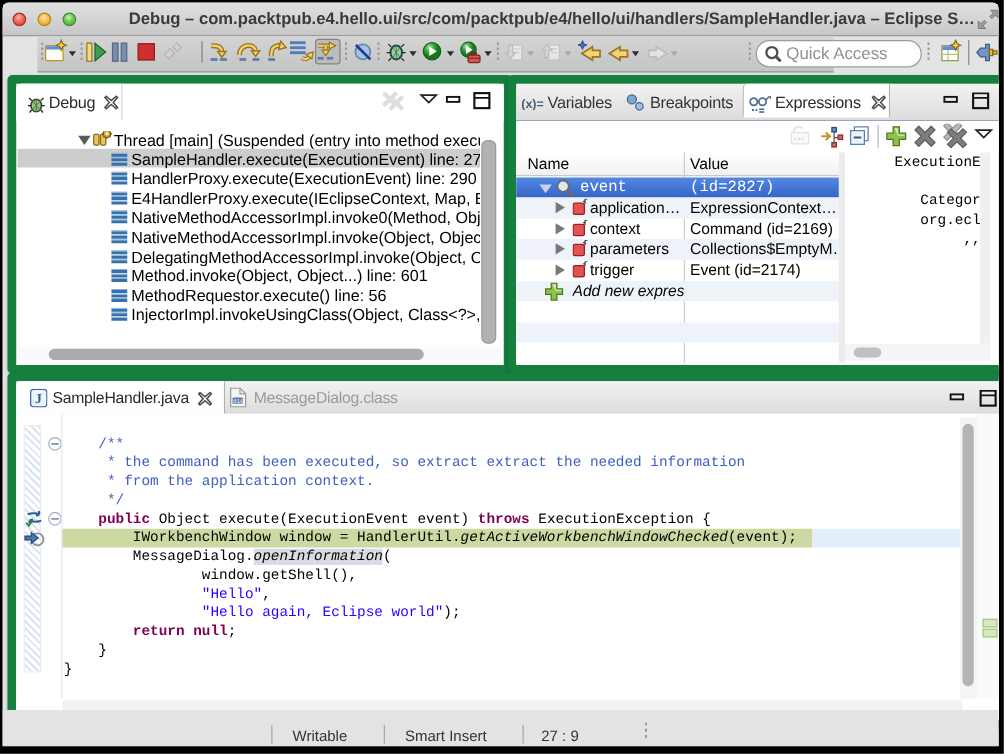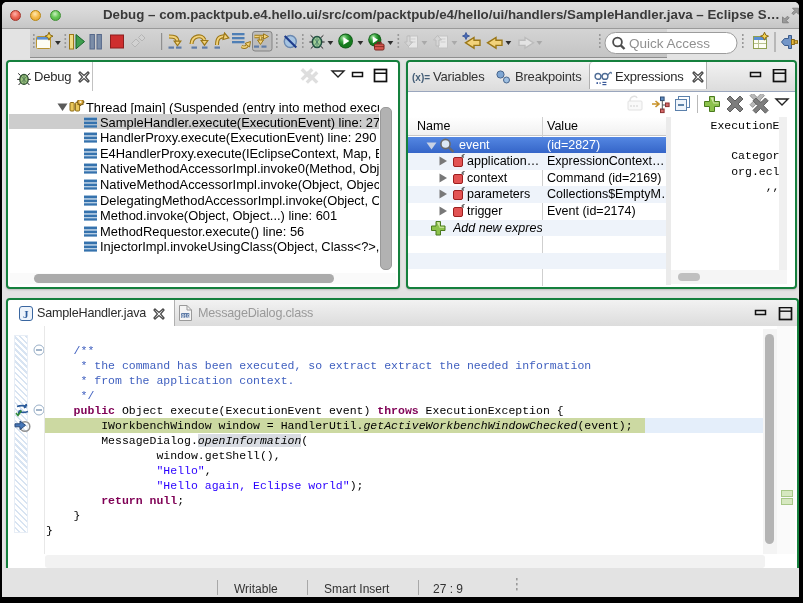--- a/index.html
+++ b/index.html
@@ -12,21 +12,21 @@
 .tl{position:absolute;top:8px;width:11px;height:11px;border-radius:50%;box-sizing:border-box;}
 #tl-r{left:8px;background:radial-gradient(circle at 4px 3px,#ffb3ac,#ee6a59 45%,#c93a2e);border:1px solid #a33429;}
 #tl-y{left:28px;background:radial-gradient(circle at 4px 3px,#ffe9b0,#f6bd4e 45%,#dd9c27);border:1px solid #b8860f;}
 #tl-g{left:48px;background:radial-gradient(circle at 4px 3px,#cdf0c2,#69c958 45%,#48a33a);border:1px solid #3e8f33;}
 #title{position:absolute;left:68px;top:4.5px;font-size:13.3px;font-weight:bold;color:#3a3a3a;
  letter-spacing:0;white-space:nowrap;margin-left:33px;}
 
 #toolbar{position:absolute;left:0;top:27px;width:637px;height:28px;
  background:linear-gradient(#d4d4d4,#c4c4c4);border-bottom:1px solid #8e8e8e;margin-left:28px;}
 
-.panel{position:absolute;background:#fff;border:2px solid #15803d;border-radius:4px;
+.panel{position:absolute;background:#fff;border:7px solid #15803d;border-radius:4px;
  box-shadow:0 1px 2px rgba(0,0,0,0.18);}
 .tabstrip{position:absolute;left:0;top:0;right:0;height:27px;
  background:linear-gradient(#f2f2f2,#dcdcdc);border-bottom:1px solid #9aa6bd;border-radius:4px 4px 0 0;}
 .tab-active{position:absolute;top:0;height:27px;background:#fff;border-right:1px solid #b0b0b0;
  border-radius:4px 0 0 0;}
 .tablabel{font-size:13px;color:#2b2b2b;letter-spacing:-0.2px;white-space:nowrap;}
 
 #debugpanel{left:4px;top:58px;width:390px;height:225px;}
 #debugpanel .tabstrip{background:#fff;border-bottom:1px solid #fff;}
 
@@ -495,21 +495,21 @@
           <defs>
         <g id="redfld">
               <rect x="0.5" y="3.5" width="9" height="9" rx="1.5" fill="#e25353" stroke="#9c1f1f"></rect>
               <path d="M11 1 C9 1 9 1 9 3 M9 3 L7.5 3 M9 3 L9 5" stroke="#333" fill="none" transform="translate(1,-1)"></path>
             </g>
         <g id="exparr">
               <path d="M0.5 0.5 L8 5 L0.5 9.5 Z" fill="#787878"></path>
             </g>
       </defs>
         </svg>
-      <div class="xrow" style="left:0;top:19.5px;width:278px;background:linear-gradient(#5487e2,#3565c8);color:#fff;">
+      <div class="xrow" style="left:0;top:19.5px;width:278px;background:linear-gradient(#5487e2,#3565c8);color:#fff;font-family:Liberation Mono, monospace;">
         <svg class="abs" style="left:18px;top:5px" width="11" height="8" viewBox="0 0 11 8">
             <path d="M0.5 0.5 L10.5 0.5 L5.5 7.5 Z" fill="#c9d2e4"></path>
           </svg>
         <svg class="abs" style="left:31px;top:1px" width="16" height="15" viewBox="0 0 16 15">
           <circle cx="6.5" cy="6" r="4.6" fill="#dce9f4" stroke="#6b6b6b" stroke-width="1.6"></circle>
           <line x1="10" y1="9.5" x2="14.5" y2="14" stroke="#6b6b6b" stroke-width="2.4"></line>
         </svg>
         <span class="abs" style="left:51px;top:1px">event</span>
         <span class="abs" style="left:139px;top:1px">(id=2827)</span>
       </div>

